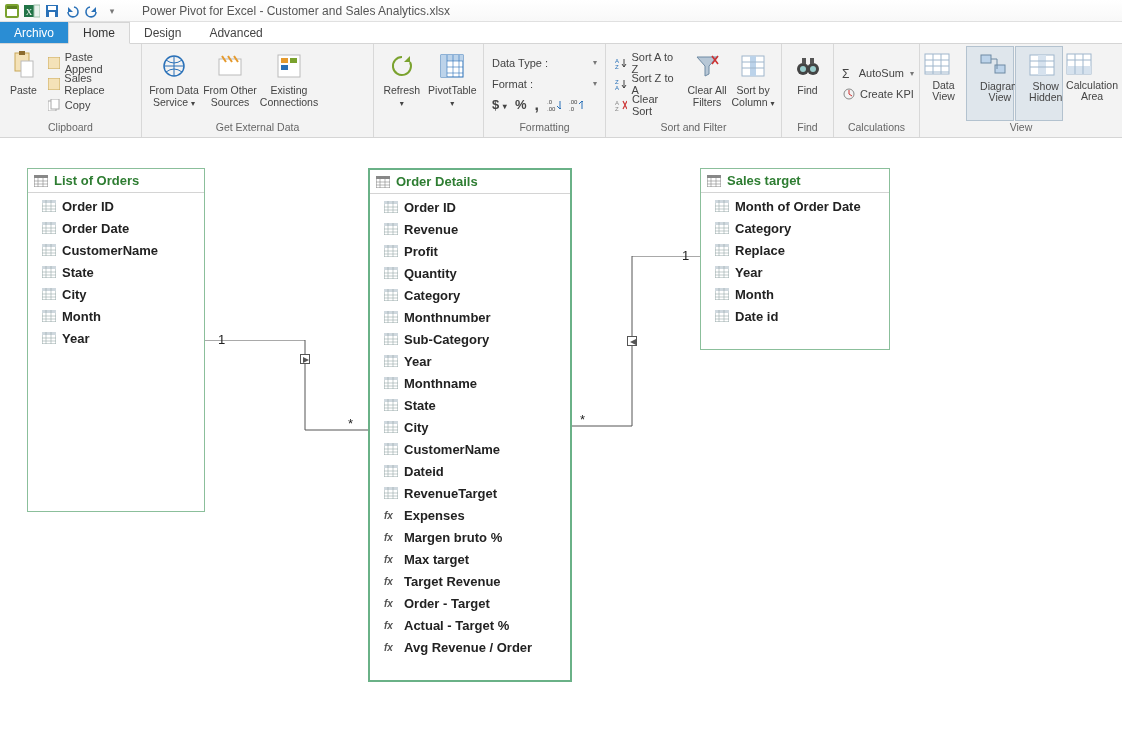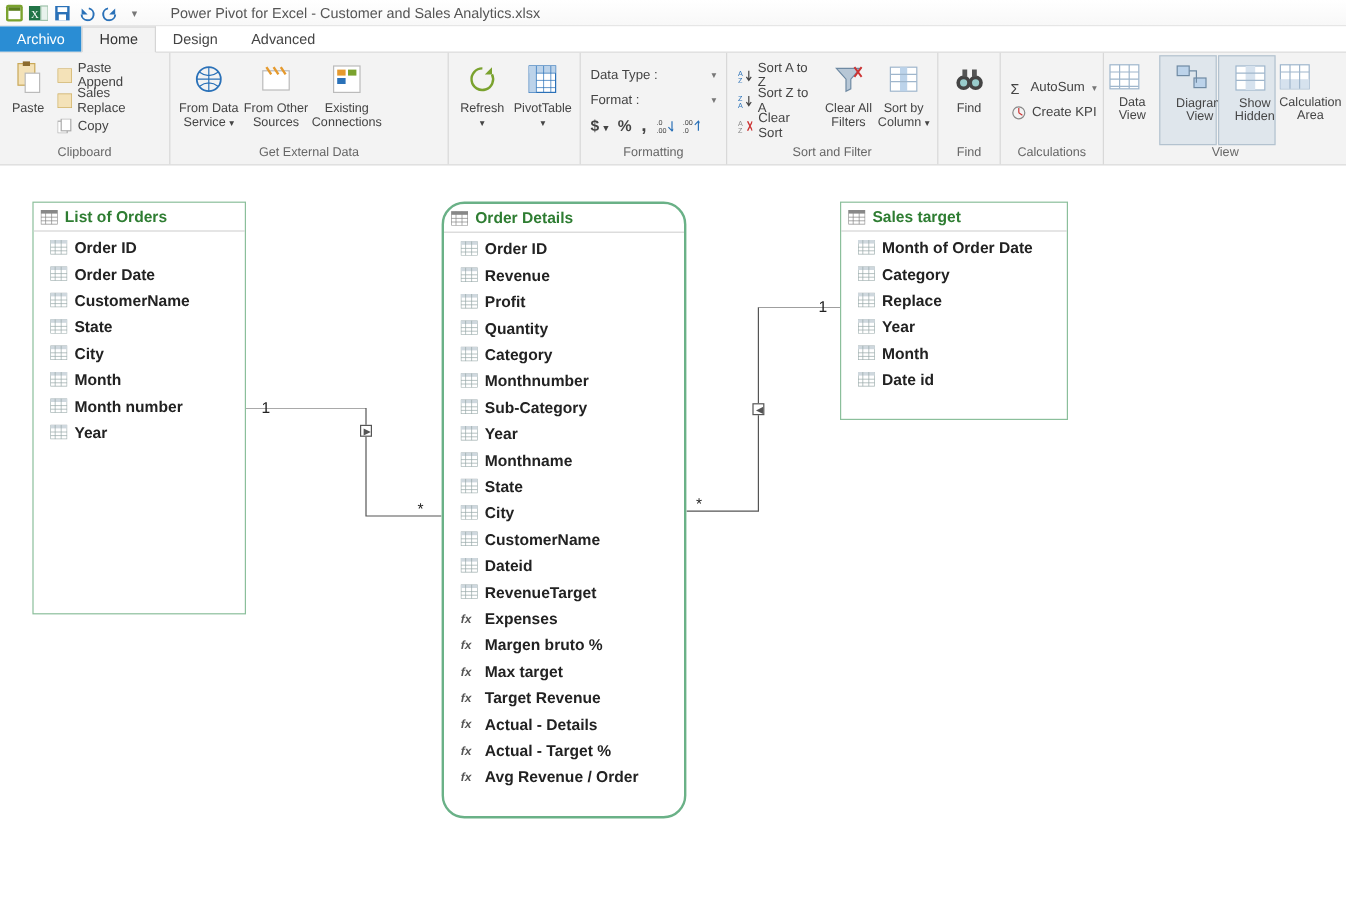--- a/index.html
+++ b/index.html
@@ -471,35 +471,25 @@
           <span>Month</span>
         </div>
         <div class="fld">
           <span class="fi">
             <svg width="14" height="12">
               <rect x="0" y="0" width="14" height="12" fill="#fff" stroke="#9aa"></rect>
               <rect x="0" y="0" width="14" height="3" fill="#cfd8de"></rect>
               <path d="M0 6h14M0 9h14M4 0v12M9 0v12" stroke="#9aa" stroke-width="0.6"></path>
             </svg>
           </span>
-          <span>Month number</span>
-        </div>
-        <div class="fld">
-          <span class="fi">
-            <svg width="14" height="12">
-              <rect x="0" y="0" width="14" height="12" fill="#fff" stroke="#9aa"></rect>
-              <rect x="0" y="0" width="14" height="3" fill="#cfd8de"></rect>
-              <path d="M0 6h14M0 9h14M4 0v12M9 0v12" stroke="#9aa" stroke-width="0.6"></path>
-            </svg>
-          </span>
           <span>Year</span>
         </div>
       </div>
     </div>
-    <div class="tablebox selected" style="left: 368px; top: 30px; width: 204px; min-height: 514px; border-radius: 19px;">
+    <div class="tablebox selected" style="left: 368px; top: 30px; width: 204px; min-height: 514px;">
       <div class="hdr">
         <span class="ti"><svg width="14" height="12">
             <rect x="0" y="0" width="14" height="12" fill="#fff" stroke="#888"></rect>
             <rect x="0" y="0" width="14" height="3" fill="#888"></rect>
             <path d="M0 6h14M0 9h14M4 0v12M9 0v12" stroke="#888" stroke-width="0.6"></path>
           </svg></span>
         <span>Order Details</span>
       </div>
       <div class="flds">
         <div class="fld">
@@ -673,21 +663,21 @@
             </svg>
           </span>
           <span>Target Revenue</span>
         </div>
         <div class="fld">
           <span class="fi">
             <svg width="14" height="12">
               <text x="0" y="10" font-size="10" font-style="italic" fill="#555">fx</text>
             </svg>
           </span>
-          <span>Actual - Details</span>
+          <span>Order - Target</span>
         </div>
         <div class="fld">
           <span class="fi">
             <svg width="14" height="12">
               <text x="0" y="10" font-size="10" font-style="italic" fill="#555">fx</text>
             </svg>
           </span>
           <span>Actual - Target %</span>
         </div>
         <div class="fld">

